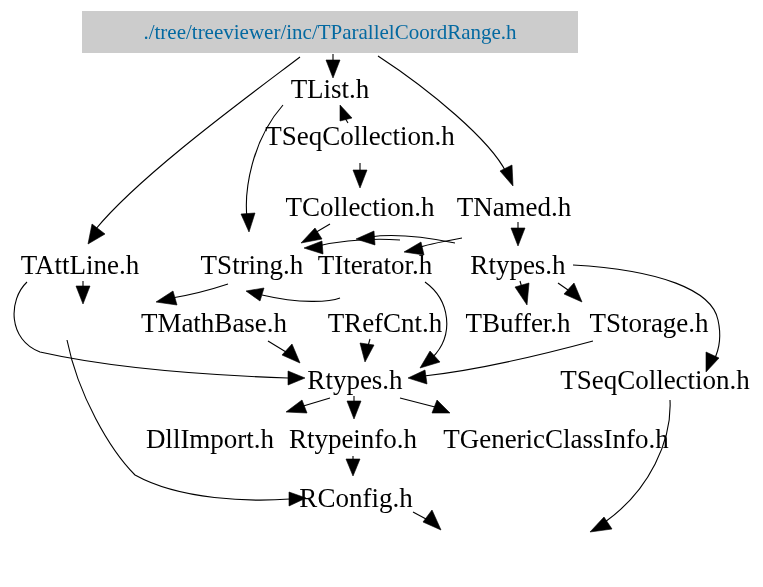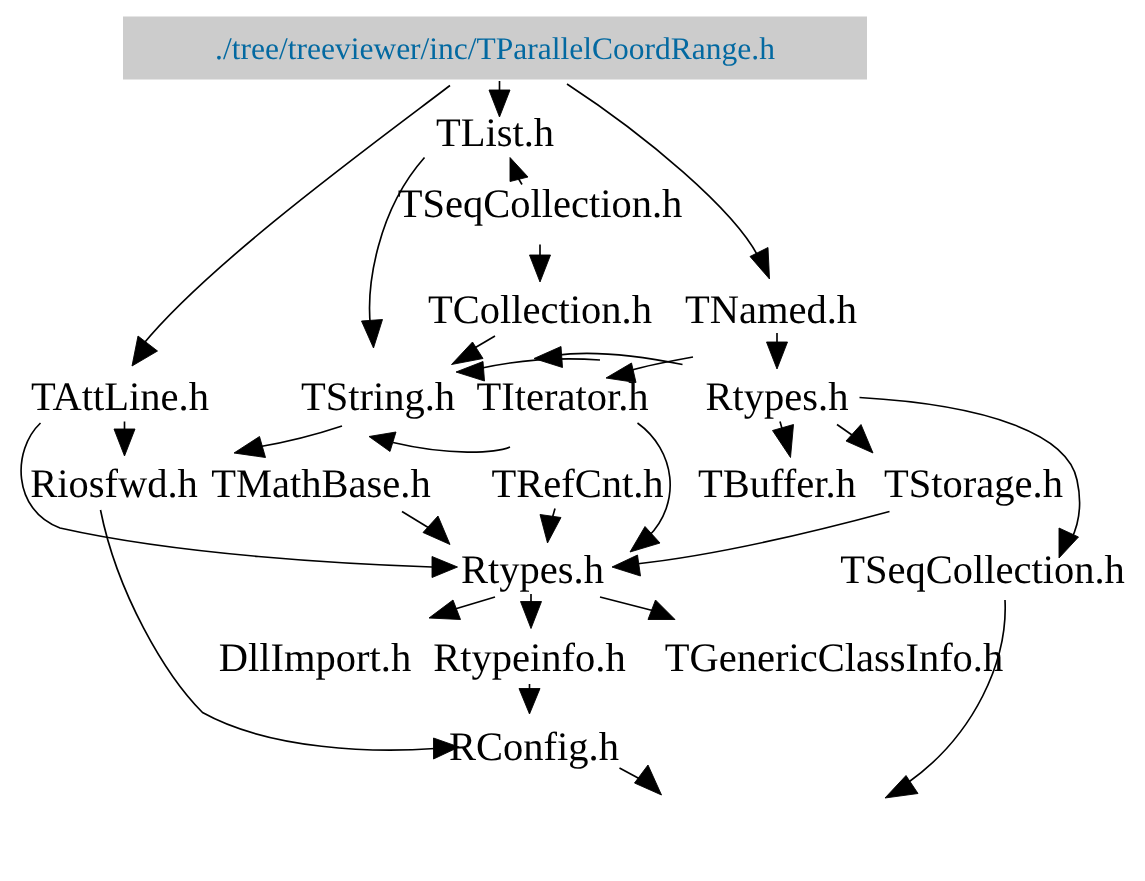--- a/index.html
+++ b/index.html
@@ -224,21 +224,20 @@
   <div class="node-label" style="left:514px; top:207px;">TNamed.h</div>
 
   <div class="node-label" style="left:80px; top:265px;">TAttLine.h</div>
 
   <div class="node-label" style="left:252px; top:265px;">TString.h</div>
 
   <div class="node-label" style="left:375px; top:265px;">TIterator.h</div>
 
   <div class="node-label" style="left:518px; top:265px;">Rtypes.h</div>
 
-  <div class="node-label" style="left:76px; top:323px;">Riosfwd.h</div>
 
   <div class="node-label" style="left:214px; top:323px;">TMathBase.h</div>
 
   <div class="node-label" style="left:385px; top:323px;">TRefCnt.h</div>
 
   <div class="node-label" style="left:518px; top:323px;">TBuffer.h</div>
 
   <div class="node-label" style="left:649px; top:323px;">TStorage.h</div>
 
   <div class="node-label" style="left:355px; top:380px;">Rtypes.h</div>

